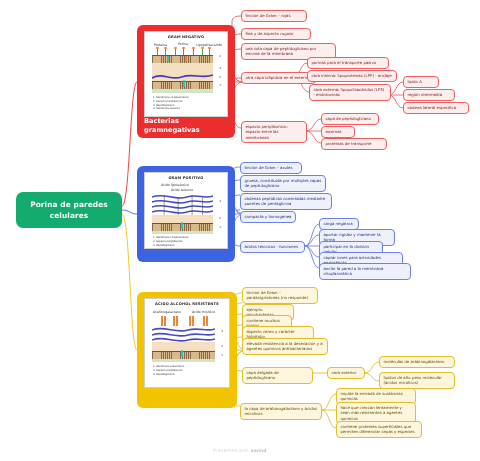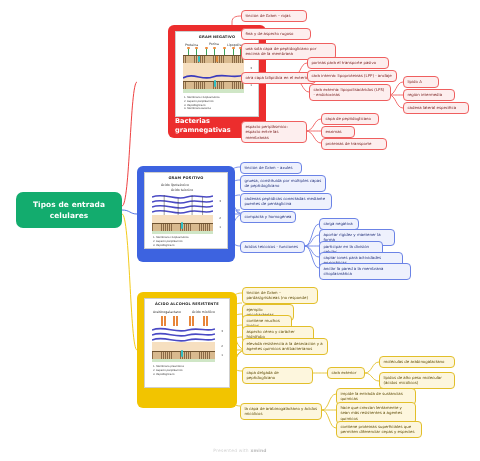--- a/index.html
+++ b/index.html
@@ -26,21 +26,21 @@
   .card{position:absolute;border-radius:6px;box-sizing:border-box;}
   .card .pic{
     position:absolute;left:7px;top:6px;right:7px;
     background:#ffffff;border:1px solid #cfcfcf;box-sizing:border-box;
     overflow:hidden;
   }
   .card .caption{
     position:absolute;left:7px;right:5px;bottom:3px;
     color:#ffffff;font-size:6.6px;line-height:1.35;font-weight:bold;
   }
-  #card-gn{left:137px;top:25px;width:98px;height:113px;background:#ec2d2d;margin-left:31px;}
+  #card-gn{left:137px;top:25px;width:98px;height:113px;background:#ec2d2d;}
   #card-gn .pic{height:86px;}
   #card-gp{left:137px;top:166px;width:98px;height:96px;background:#3d63e0;}
   #card-gp .pic{height:77px;}
   #card-aar{left:137px;top:292px;width:100px;height:116px;background:#f2c400;}
   #card-aar .pic{height:90px;}
   #card-aar .caption{color:#4a3c00;}
 
   
   .dtitle{position:absolute;left:0;right:0;top:3px;text-align:center;
     font-size:3.6px;font-weight:bold;color:#222;letter-spacing:.2px;}
@@ -143,21 +143,21 @@
         <path d="M365 373 C372 373 372 381 379 381"></path>
 
         <path d="M322 410 C329 410 329 394 336 394"></path>
         <path d="M322 410 C329 410 329 410 336 410"></path>
         <path d="M322 410 C329 410 329 428 336 428"></path>
       </g>
     </g>
   </svg>
 
   <div class="root">
-    <span>Tipos de entrada celulares</span>
+    <span>Porina de paredes celulares</span>
   </div>
 
   <div class="card" id="card-gn">
     <div class="pic">
       <div class="dtitle">GRAM NEGATIVO</div>
       <div class="dlab" style="left:9px;top:11px;">Proteína</div>
       <div class="dlab" style="left:33px;top:10px;">Porina</div>
       <div class="dlab" style="left:51px;top:11px;">Lipopolisacárido</div>
 
       <div class="pin" style="left:12px;top:16px;height:7px;"></div>

